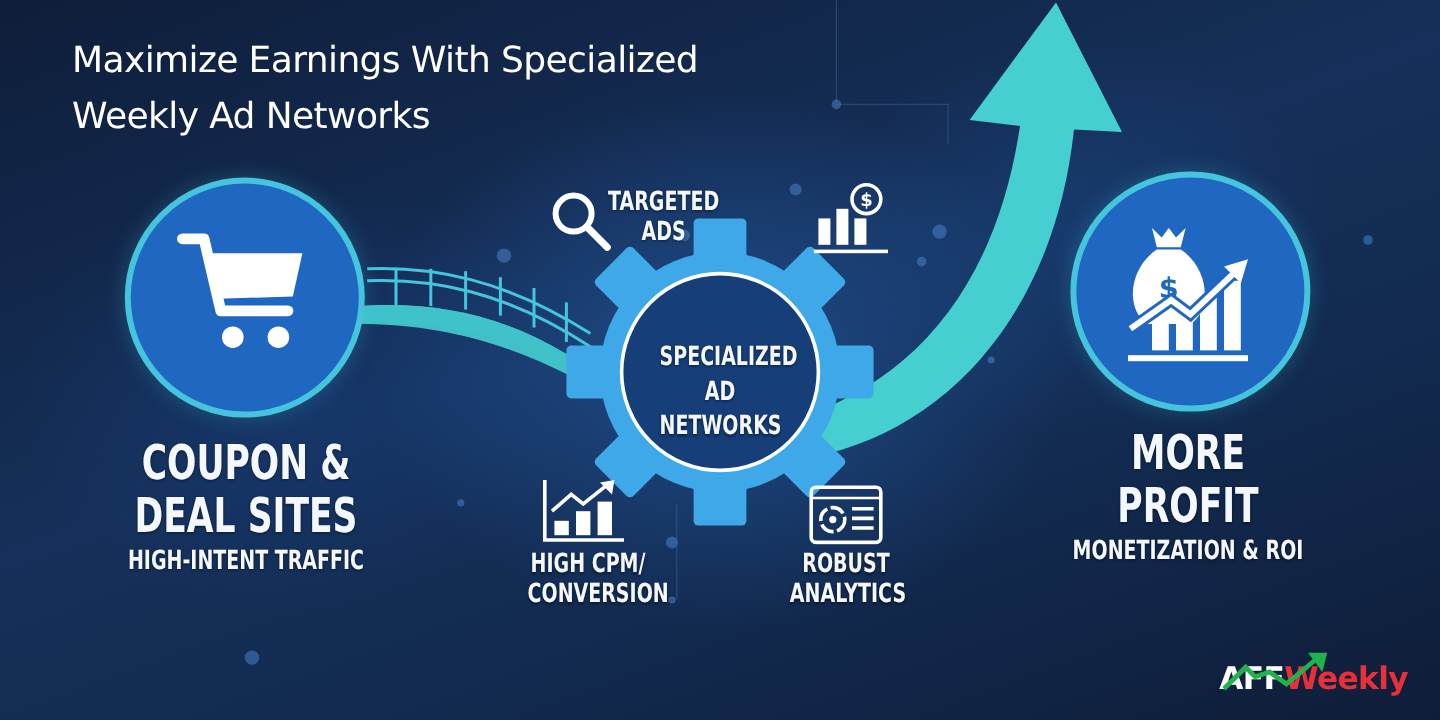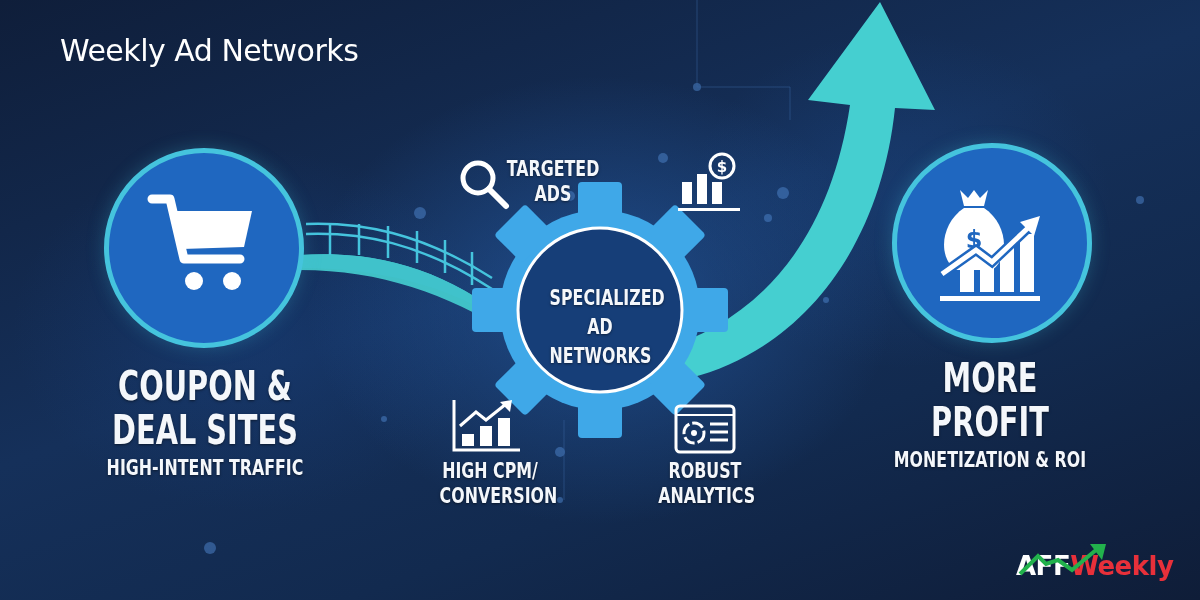--- a/index.html
+++ b/index.html
@@ -123,20 +123,21 @@
         <rect x="-22" y="-128" width="44" height="40" rx="4" transform="rotate(225)"></rect>
         <rect x="-22" y="-128" width="44" height="40" rx="4" transform="rotate(270)"></rect>
         <rect x="-22" y="-128" width="44" height="40" rx="4" transform="rotate(315)"></rect>
       </g>
     </g>
     <circle r="82" fill="#163e78" stroke="#ffffff" stroke-width="3"></circle>
   </g>
 </svg>
 
 <div class="title">
+  <span>Maximize Earnings With Specialized</span>
   <span>Weekly Ad Networks</span>
 </div>
 
 <div class="circle left">
   <svg width="120" height="120" viewBox="0 0 120 120" style="left:35px; top:32px;">
     <path d="M8 14 L26 14 L40 74 L96 74" stroke="#fff" stroke-width="9" stroke-linecap="round" stroke-linejoin="round" fill="none"></path>
     <path d="M30 26 L108 26 L100 62 L38 64 Z" fill="#fff"></path>
     <circle cx="50" cy="96" r="9" fill="#fff"></circle>
     <circle cx="88" cy="96" r="9" fill="#fff"></circle>
   </svg>

